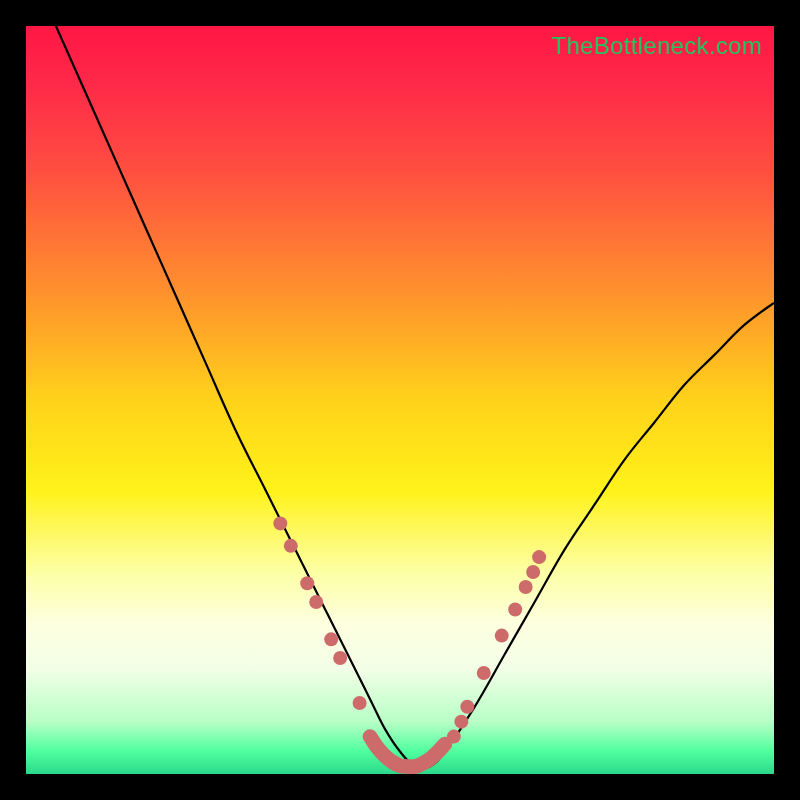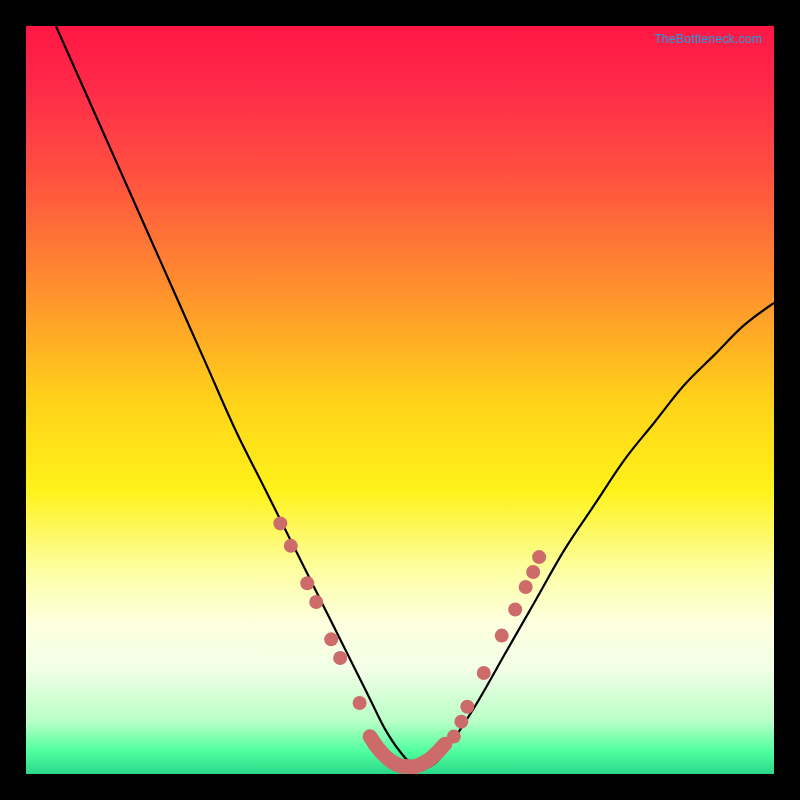--- a/index.html
+++ b/index.html
@@ -23,22 +23,22 @@
     position: absolute;
     left: 0;
     top: 0;
     width: 748px;
     height: 748px;
   }
   .watermark {
     position: absolute;
     top: 6px;
     right: 12px;
-    color: #0ea5e9;
-    font-size: 12px;
+    color: #22c55e;
+    font-size: 24px;
     font-weight: 500;
     letter-spacing: 0.3px;
     z-index: 50;
   }
   svg {
     display: block;
   }
 </style>
 </head>
 <body>

